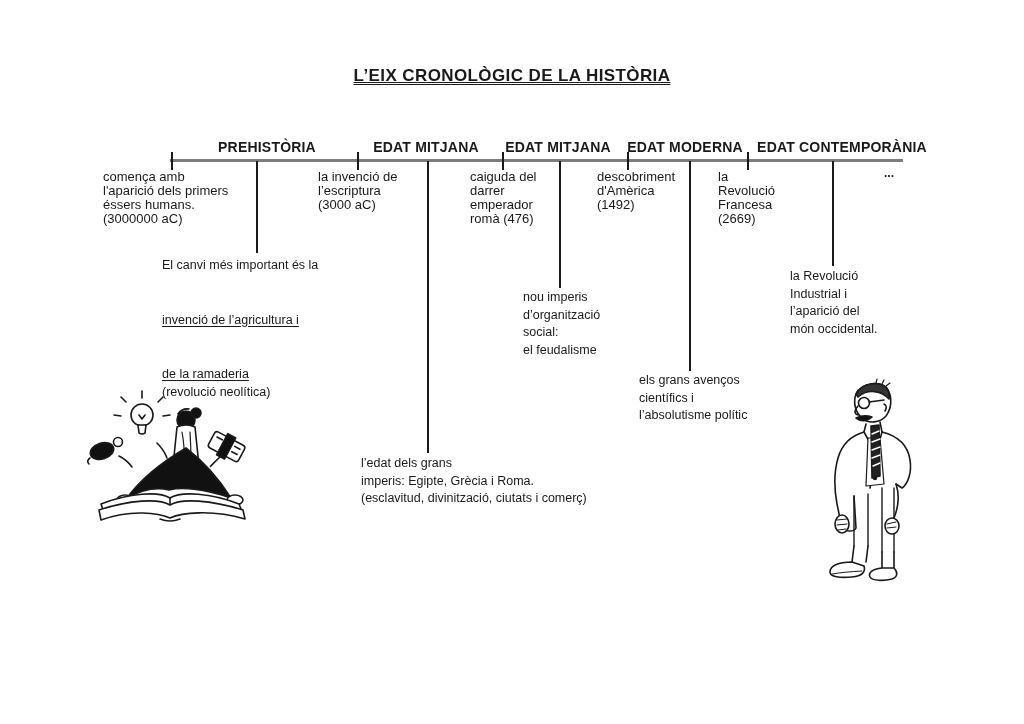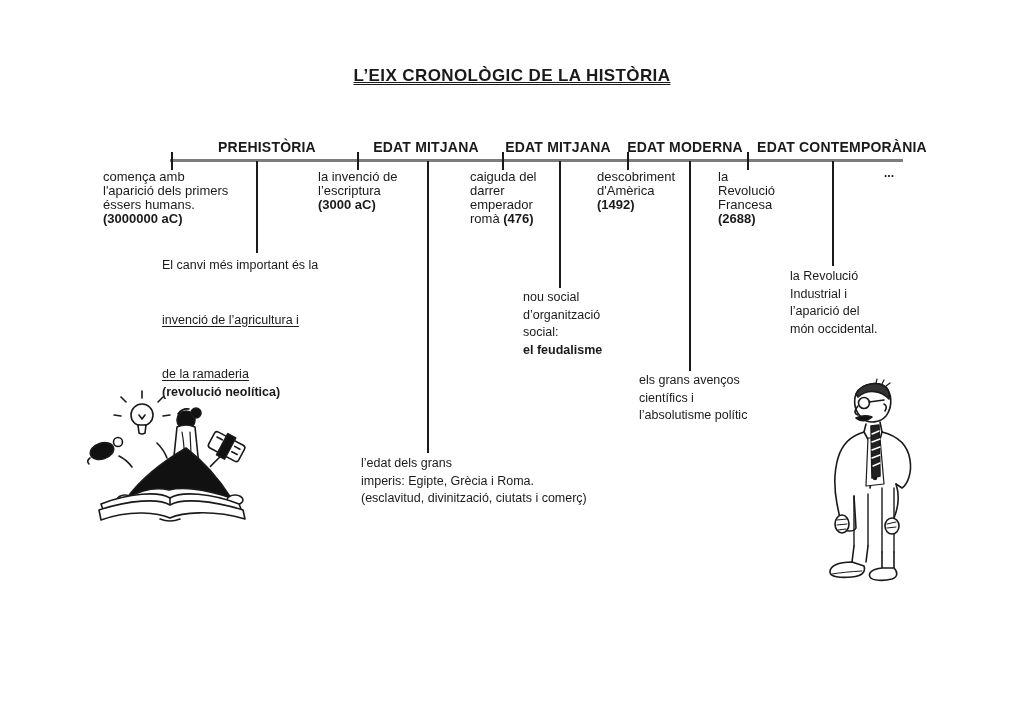--- a/index.html
+++ b/index.html
@@ -14,21 +14,21 @@
   .title span{text-decoration:underline;text-underline-offset:3px;}
   .period-label{
     position:absolute;top:139px;transform:translateX(-50%);
     font-weight:bold;font-size:14px;white-space:nowrap;letter-spacing:.2px;
   }
   .hline{position:absolute;left:170px;top:159px;width:733px;height:3px;background:#7d7d7d;}
   .tick{position:absolute;top:152px;width:2px;height:18px;background:#1a1a1a;}
   .drop{position:absolute;top:161px;width:2px;background:#1a1a1a;}
   .event{position:absolute;font-size:13px;line-height:14px;white-space:nowrap;}
   .event .line{display:block;}
-  .b{font-weight:bold;}
+  .b{font-weight:normal;}
   .u{text-decoration:underline;text-underline-offset:2px;margin-top:37px;}
   .desc{position:absolute;font-size:12.5px;line-height:17.5px;white-space:nowrap;}
   .desc .line{display:block;}
   .ellipsis{position:absolute;left:884px;top:166px;font-size:12px;font-weight:bold;}
   .illu{position:absolute;}
   svg{display:block;}
 </style>
 </head>
 <body>
 
@@ -83,40 +83,40 @@
   <div class="event" style="left:597px;top:170px">
     <span class="line">descobriment</span>
     <span class="line">d'Amèrica</span>
     <span class="line b">(1492)</span>
   </div>
 
   <div class="event" style="left:718px;top:170px">
     <span class="line">la</span>
     <span class="line">Revolució</span>
     <span class="line">Francesa</span>
-    <span class="line b">(2688)</span>
+    <span class="line b">(2669)</span>
   </div>
 
   <div class="ellipsis">...</div>
 
   <div class="desc" style="left:162px;top:257px">
     <span class="line">El canvi més important és la</span>
     <span class="line u">invenció de l’agricultura i</span>
     <span class="line u">de la ramaderia</span>
     <span class="line b">(revolució neolítica)</span>
   </div>
 
   <div class="desc" style="left:361px;top:455px">
     <span class="line">l’edat dels grans</span>
     <span class="line">imperis: Egipte, Grècia i Roma.</span>
     <span class="line">(esclavitud, divinització, ciutats i comerç)</span>
   </div>
 
   <div class="desc" style="left:523px;top:289px">
-    <span class="line">nou social</span>
+    <span class="line">nou imperis</span>
     <span class="line">d’organització</span>
     <span class="line">social:</span>
     <span class="line b">el feudalisme</span>
   </div>
 
   <div class="desc" style="left:639px;top:372px">
     <span class="line">els grans avenços</span>
     <span class="line">científics i</span>
     <span class="line">l’absolutisme polític</span>
   </div>

